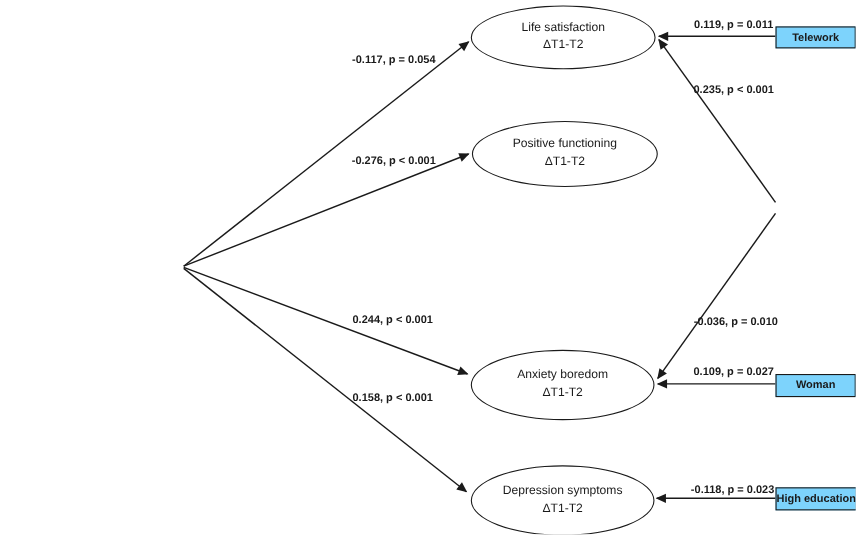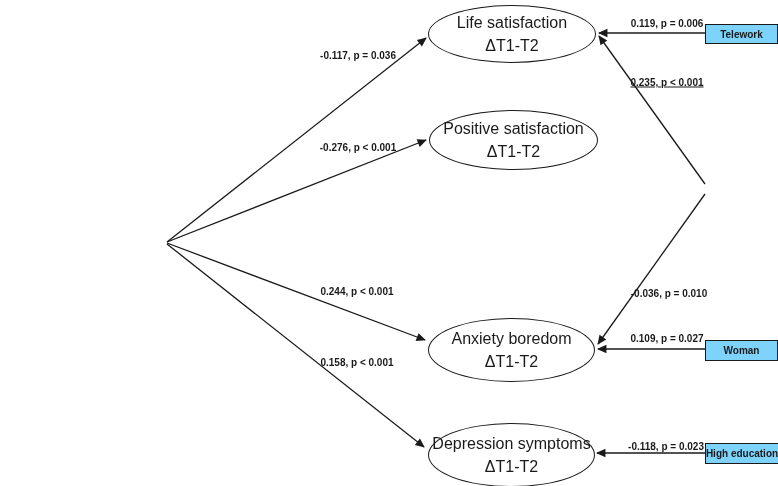--- a/index.html
+++ b/index.html
@@ -26,21 +26,21 @@
     position: absolute;
     z-index: 2;
     border: 1.5px solid #1a1a1a;
     border-radius: 50%;
     background: #ffffff;
     display: flex;
     flex-direction: column;
     align-items: center;
     justify-content: center;
     text-align: center;
-    font-size: 16px;
+    font-size: 11px;
     line-height: 1.45;
     font-weight: 400;
   }
   .node-box {
     position: absolute;
     z-index: 2;
     border: 1.5px solid #1a1a1a;
     background: #7dd3fc;
     display: flex;
     align-items: center;
@@ -68,21 +68,21 @@
   #b-telework { left: 705px; top: 24px;  width: 71px; height: 18px; }
   #b-age      { left: 705px; top: 180px; width: 71px; height: 19px; }
   #b-woman    { left: 705px; top: 340px; width: 71px; height: 19px; }
   #b-highed   { left: 705px; top: 443px; width: 72px; height: 19px; }
   
   #l-p0 { left: 358px; top: 55px; }
   #l-p1 { left: 358px; top: 147px; }
   #l-p2 { left: 357px; top: 291px; }
   #l-p3 { left: 357px; top: 362px; }
   #l-p4 { left: 667px; top: 23px; }
-  #l-p5 { left: 667px; top: 82px; text-decoration: underline; }
+  #l-p5 { left: 667px; top: 82px; }
   #l-p6 { left: 669px; top: 293px; }
   #l-p7 { left: 667px; top: 338px; }
   #l-p8 { left: 666px; top: 446px; }
 </style>
 </head>
 <body>
 
 <div class="canvas">
 
   <svg class="edges" viewBox="0 0 778 486" xmlns="http://www.w3.org/2000/svg" aria-hidden="true">
@@ -104,21 +104,21 @@
     </g>
   </svg>
 
 
   <div class="node-ellipse" id="n-life">
     <div>Life satisfaction</div>
     <div>ΔT1-T2</div>
   </div>
 
   <div class="node-ellipse" id="n-pos">
-    <div>Positive satisfaction</div>
+    <div>Positive functioning</div>
     <div>ΔT1-T2</div>
   </div>
 
   <div class="node-ellipse" id="n-anx">
     <div>Anxiety boredom</div>
     <div>ΔT1-T2</div>
   </div>
 
   <div class="node-ellipse" id="n-dep">
     <div>Depression symptoms</div>
@@ -128,23 +128,23 @@
   <div class="node-box" id="b-telework">
     <span>Telework</span>
   </div>
   <div class="node-box" id="b-woman">
     <span>Woman</span>
   </div>
   <div class="node-box" id="b-highed">
     <span>High education</span>
   </div>
 
-  <div class="path-label" id="l-p0">-0.117, p = 0.036</div>
+  <div class="path-label" id="l-p0">-0.117, p = 0.054</div>
   <div class="path-label" id="l-p1">-0.276, p &lt; 0.001</div>
   <div class="path-label" id="l-p2">0.244, p &lt; 0.001</div>
   <div class="path-label" id="l-p3">0.158, p &lt; 0.001</div>
-  <div class="path-label" id="l-p4">0.119, p = 0.006</div>
+  <div class="path-label" id="l-p4">0.119, p = 0.011</div>
   <div class="path-label" id="l-p5">0.235, p &lt; 0.001</div>
   <div class="path-label" id="l-p6">-0.036, p = 0.010</div>
   <div class="path-label" id="l-p7">0.109, p = 0.027</div>
   <div class="path-label" id="l-p8">-0.118, p = 0.023</div>
 
 </div>
 
 </body></html>

